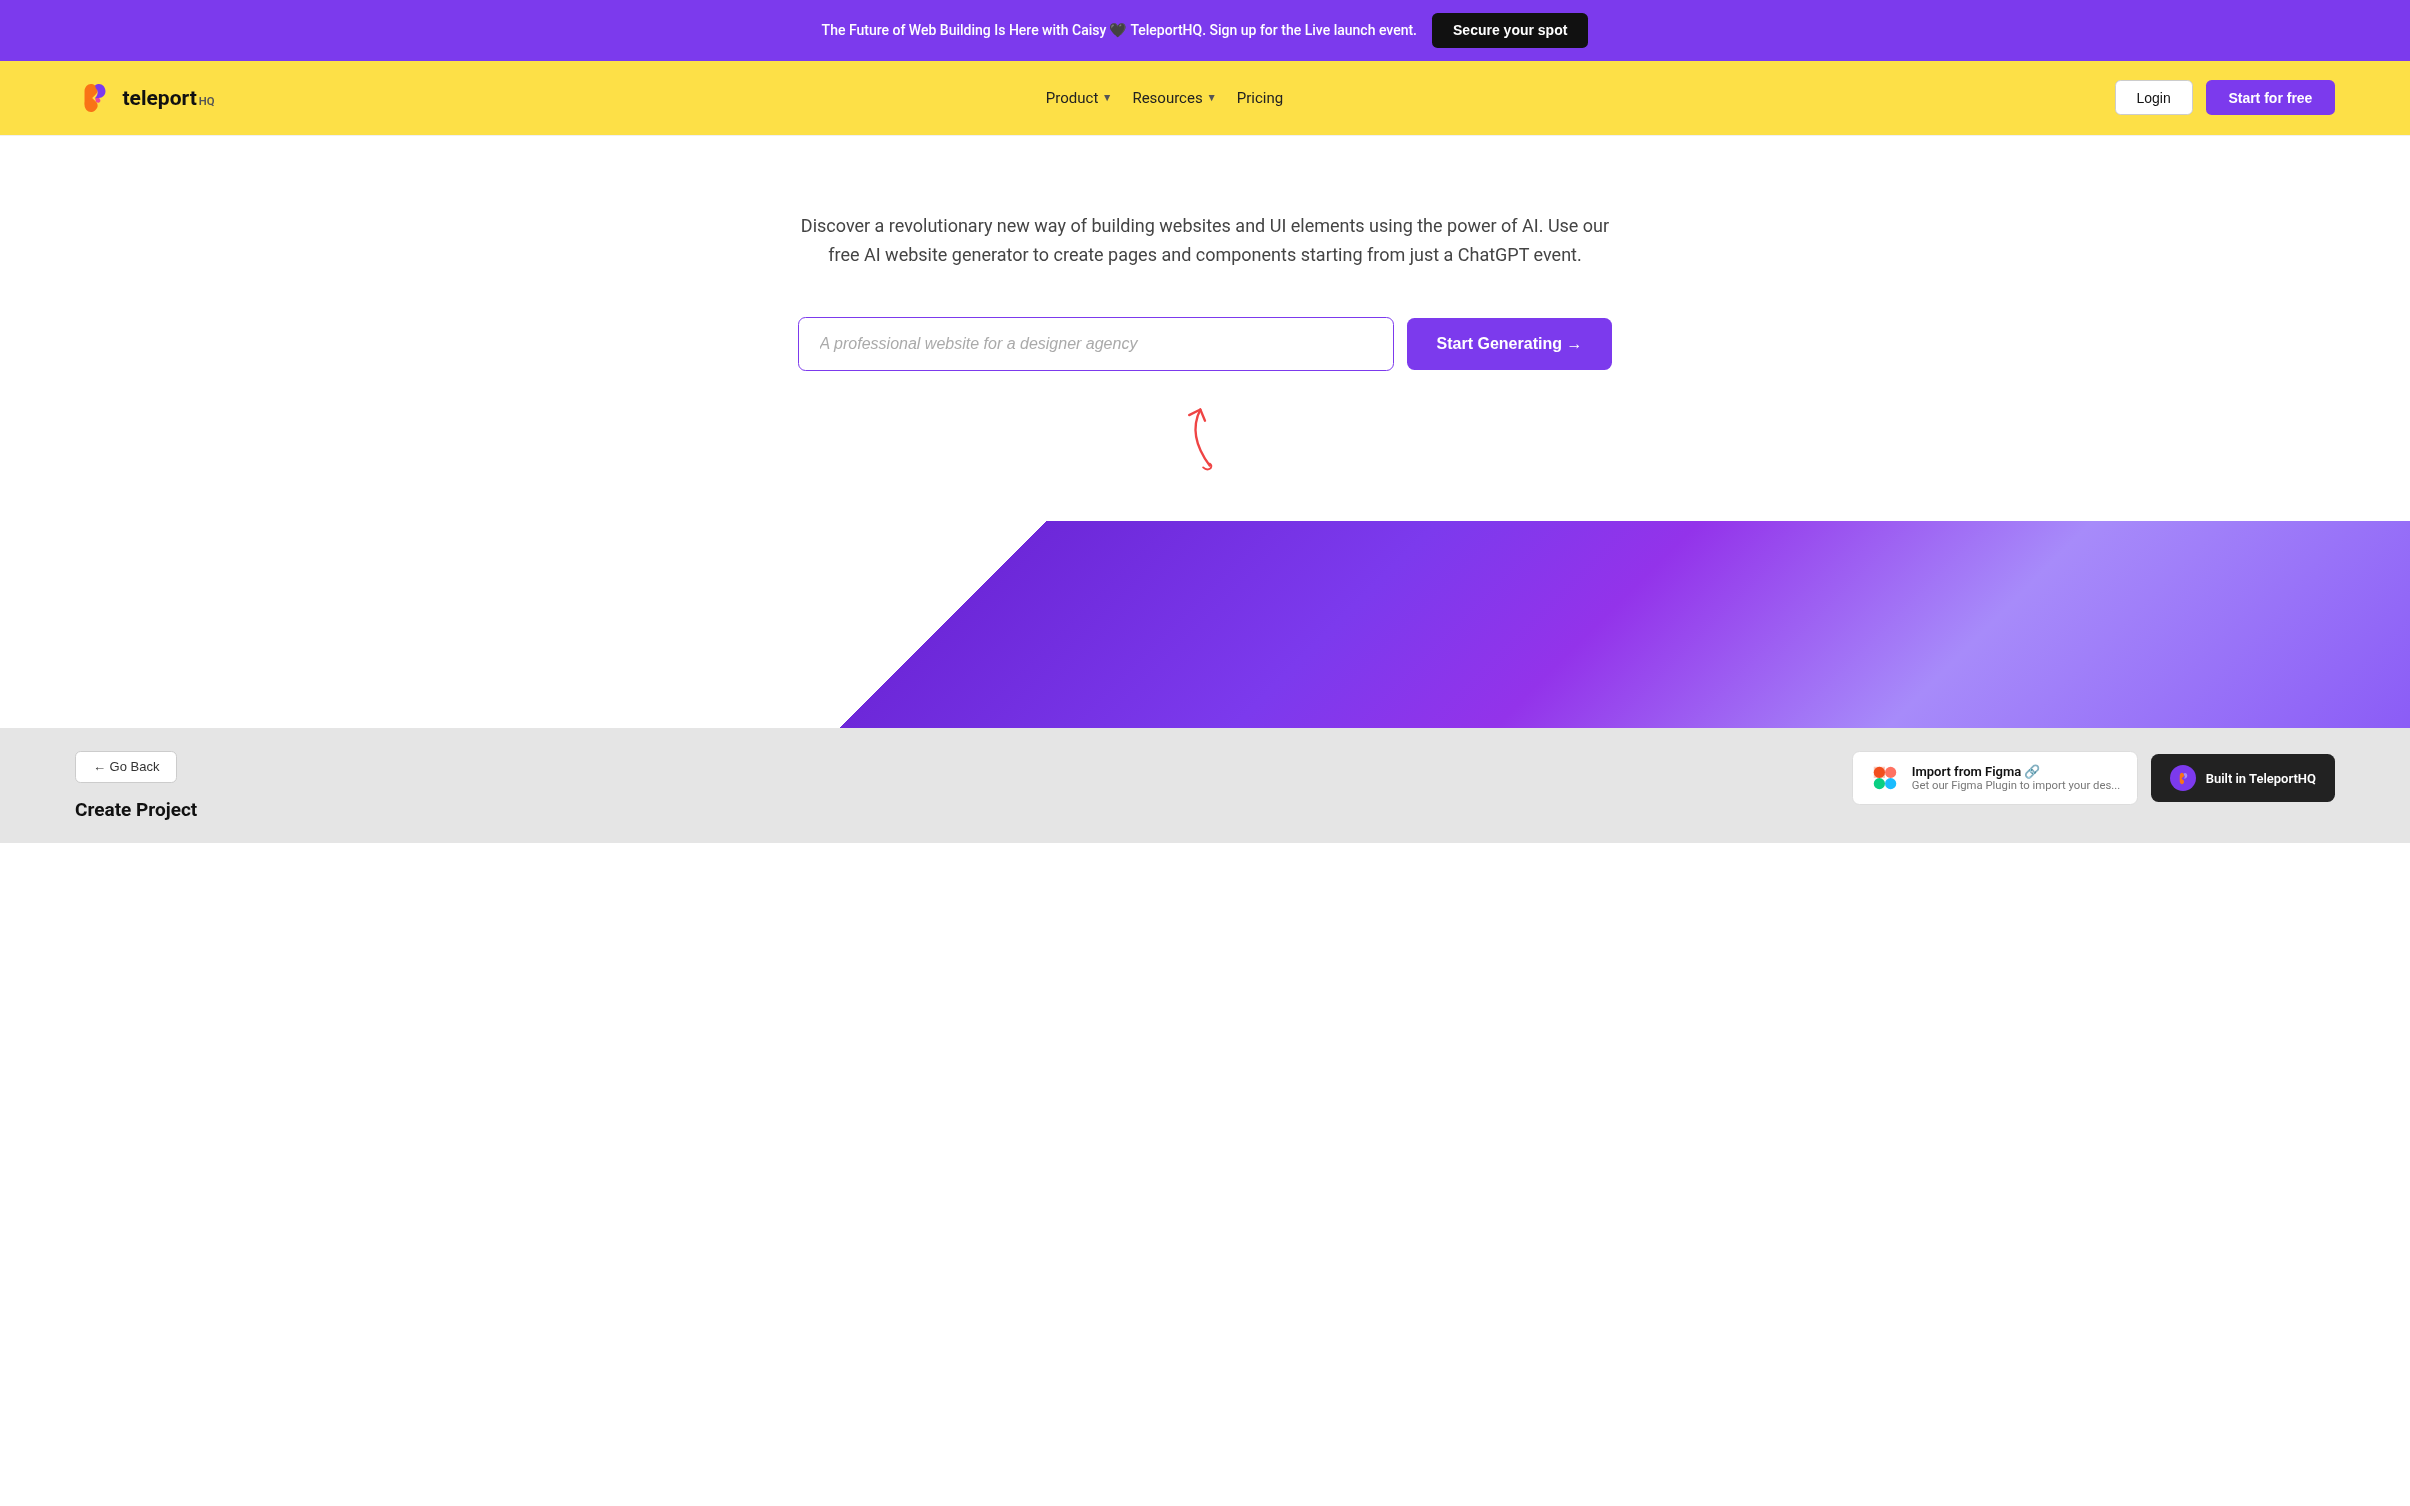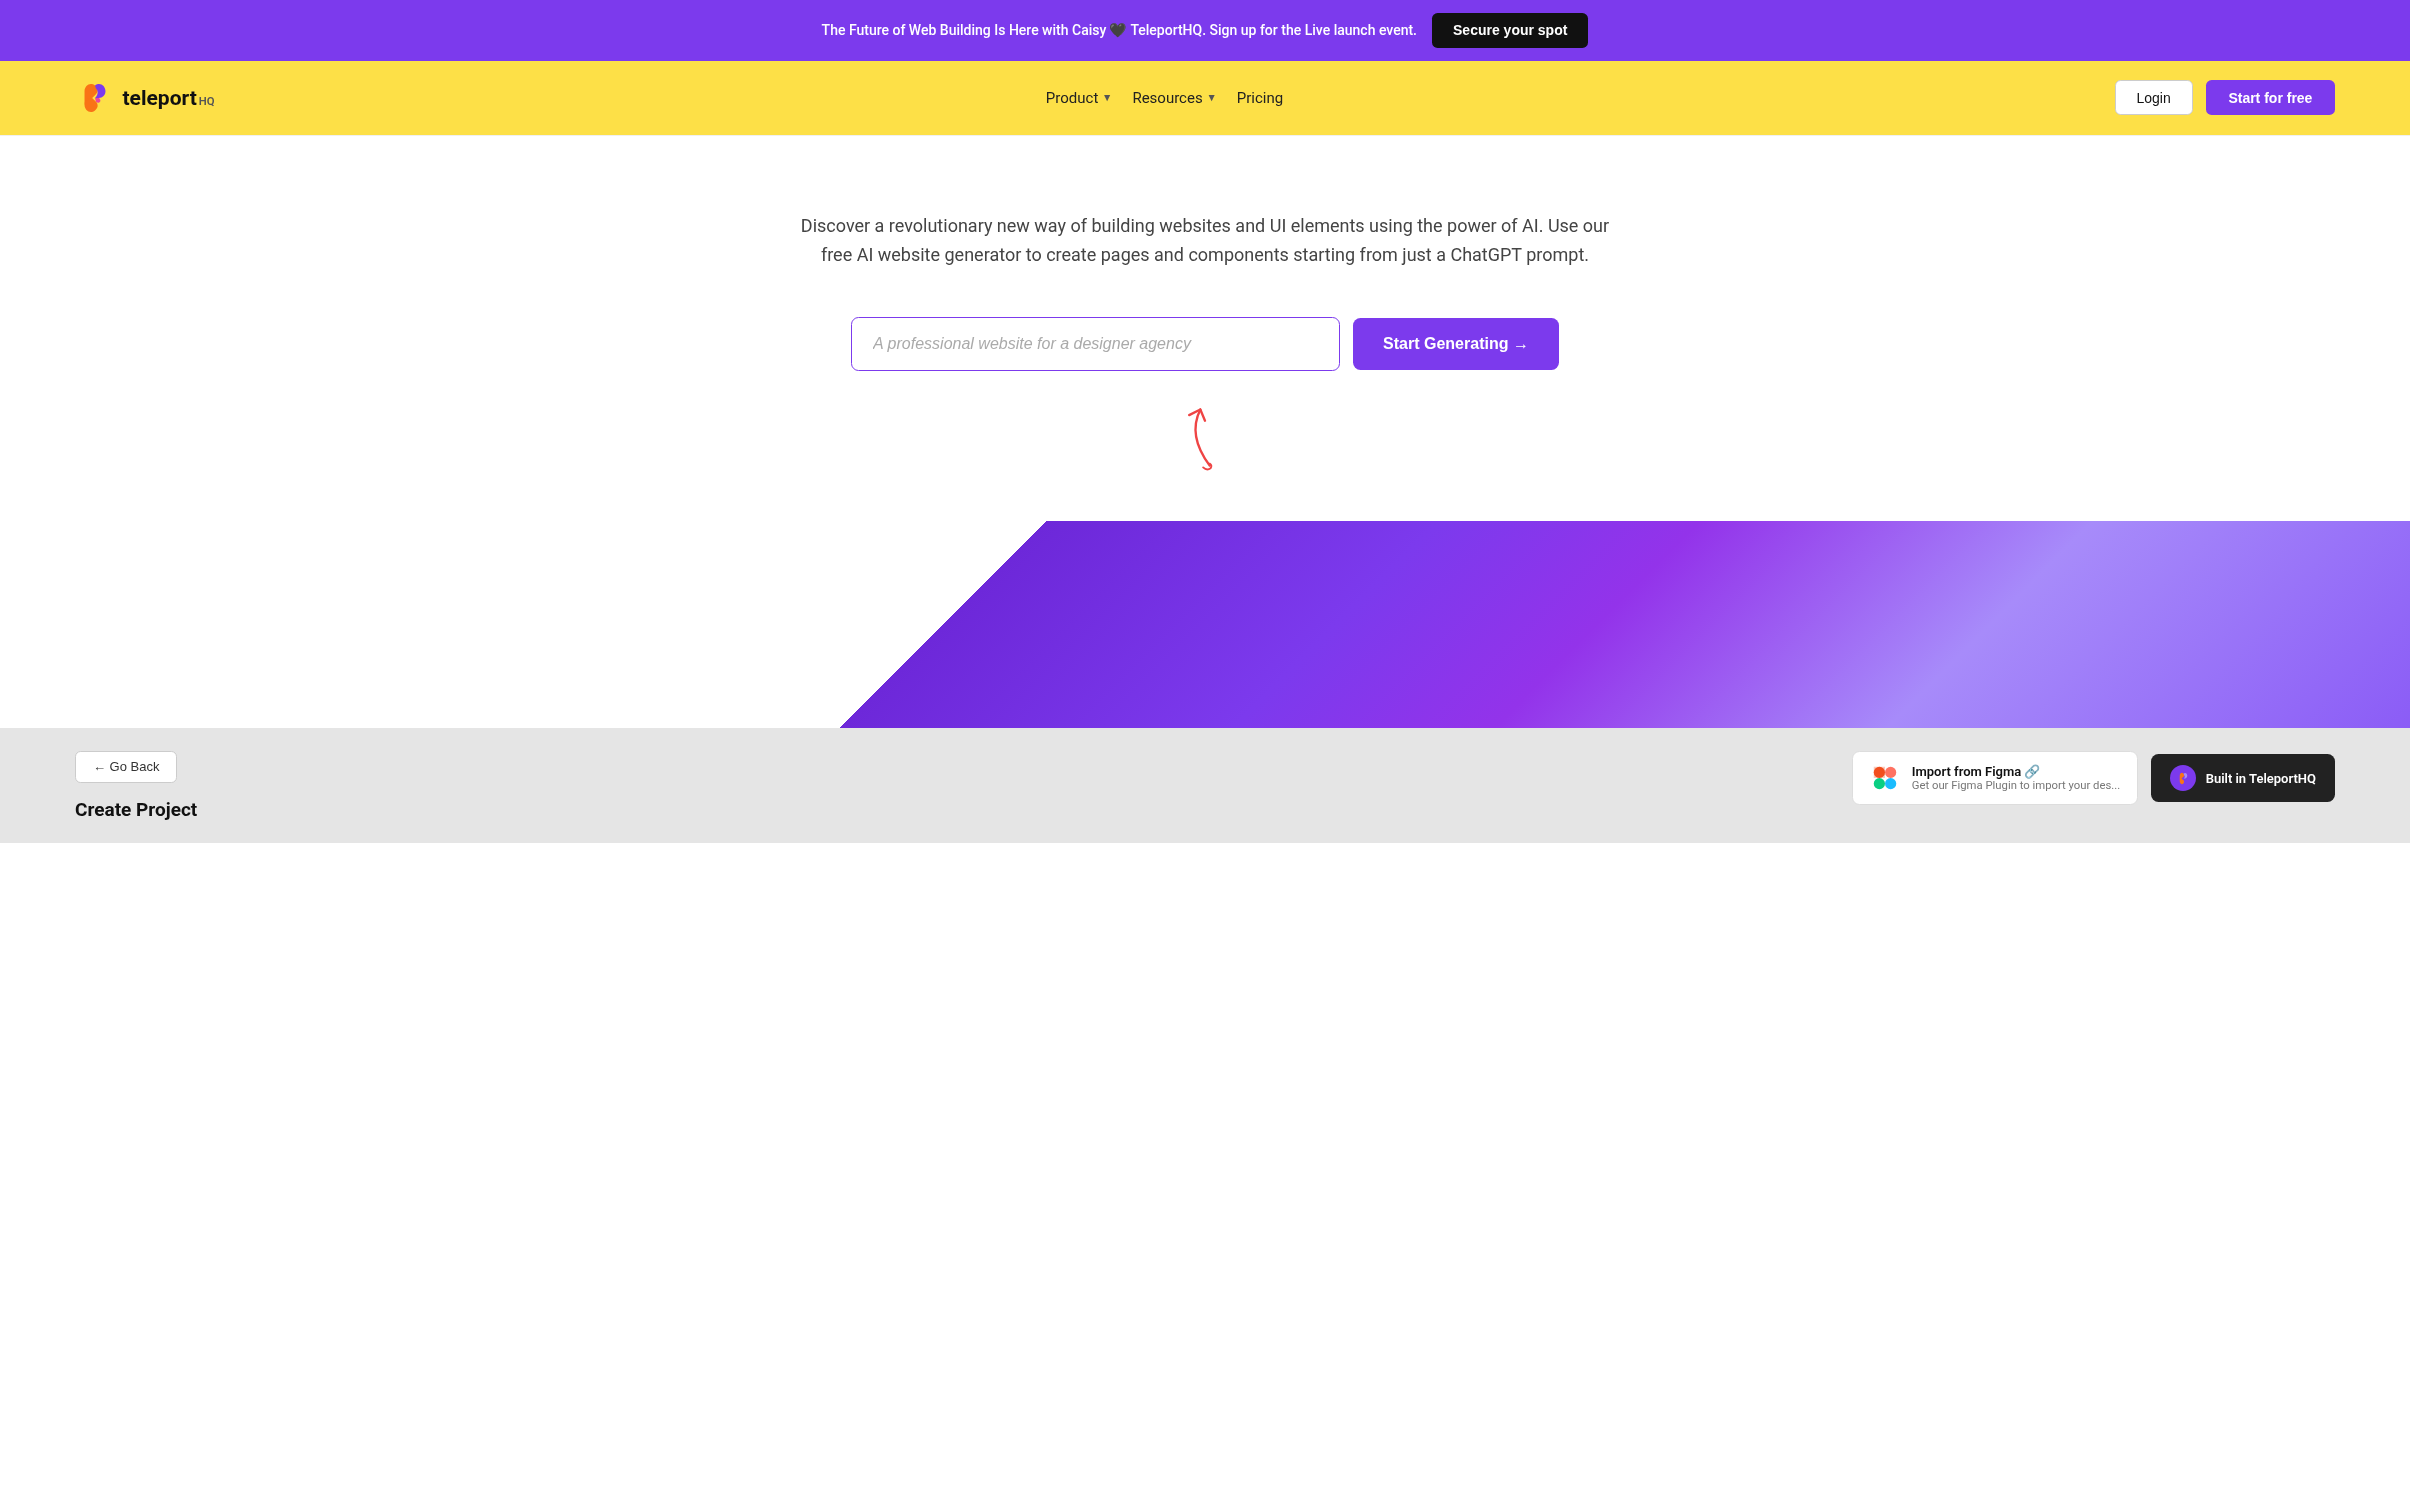--- a/index.html
+++ b/index.html
@@ -129,21 +129,21 @@
 
     
     .search-container {
       display: flex;
       align-items: center;
       justify-content: center;
       gap: 13px;
       margin-bottom: 38px;
     }
     .search-input {
-      width: 489px;
+      width: 596px;
       padding: 17px 21px;
       border: 1.9px solid #7c3aed;
       border-radius: 7.5px;
       font-size: 16px;
       color: #888;
       font-style: italic;
       outline: none;
     }
     .search-input::placeholder { color: #aaa; font-style: italic; }
     .generate-btn {
@@ -301,21 +301,21 @@
     </a>
   </div>
 
   <div class="nav-actions">
     <button class="login-btn">Login</button>
     <button class="start-btn">Start for free</button>
   </div>
 </nav>
 
 <section class="hero">
-  <p class="hero-subtitle">Discover a revolutionary new way of building websites and UI elements using the power of AI. Use our free AI website generator to create pages and components starting from just a ChatGPT prompt.</p>
+  <p class="hero-subtitle">Discover a revolutionary new way of building websites and UI elements using the power of AI. Use our free AI website generator to create pages and components starting from just a ChatGPT event.</p>
 
   <div class="search-container">
     <input class="search-input" type="text" placeholder="A professional website for a designer agency" style="">
     <button class="generate-btn">Start Generating →</button>
   </div>
 
   <div class="arrow-annotation">
     <svg class="arrow-svg" viewBox="0 0 60 80" fill="none" xmlns="http://www.w3.org/2000/svg">
       <path d="M35 70 C20 50 15 30 25 10" stroke="#ef4444" stroke-width="2.5" fill="none" stroke-linecap="round"></path>
       <path d="M25 10 L30 22 M25 10 L13 16" stroke="#ef4444" stroke-width="2.5" stroke-linecap="round" stroke-linejoin="round"></path>

